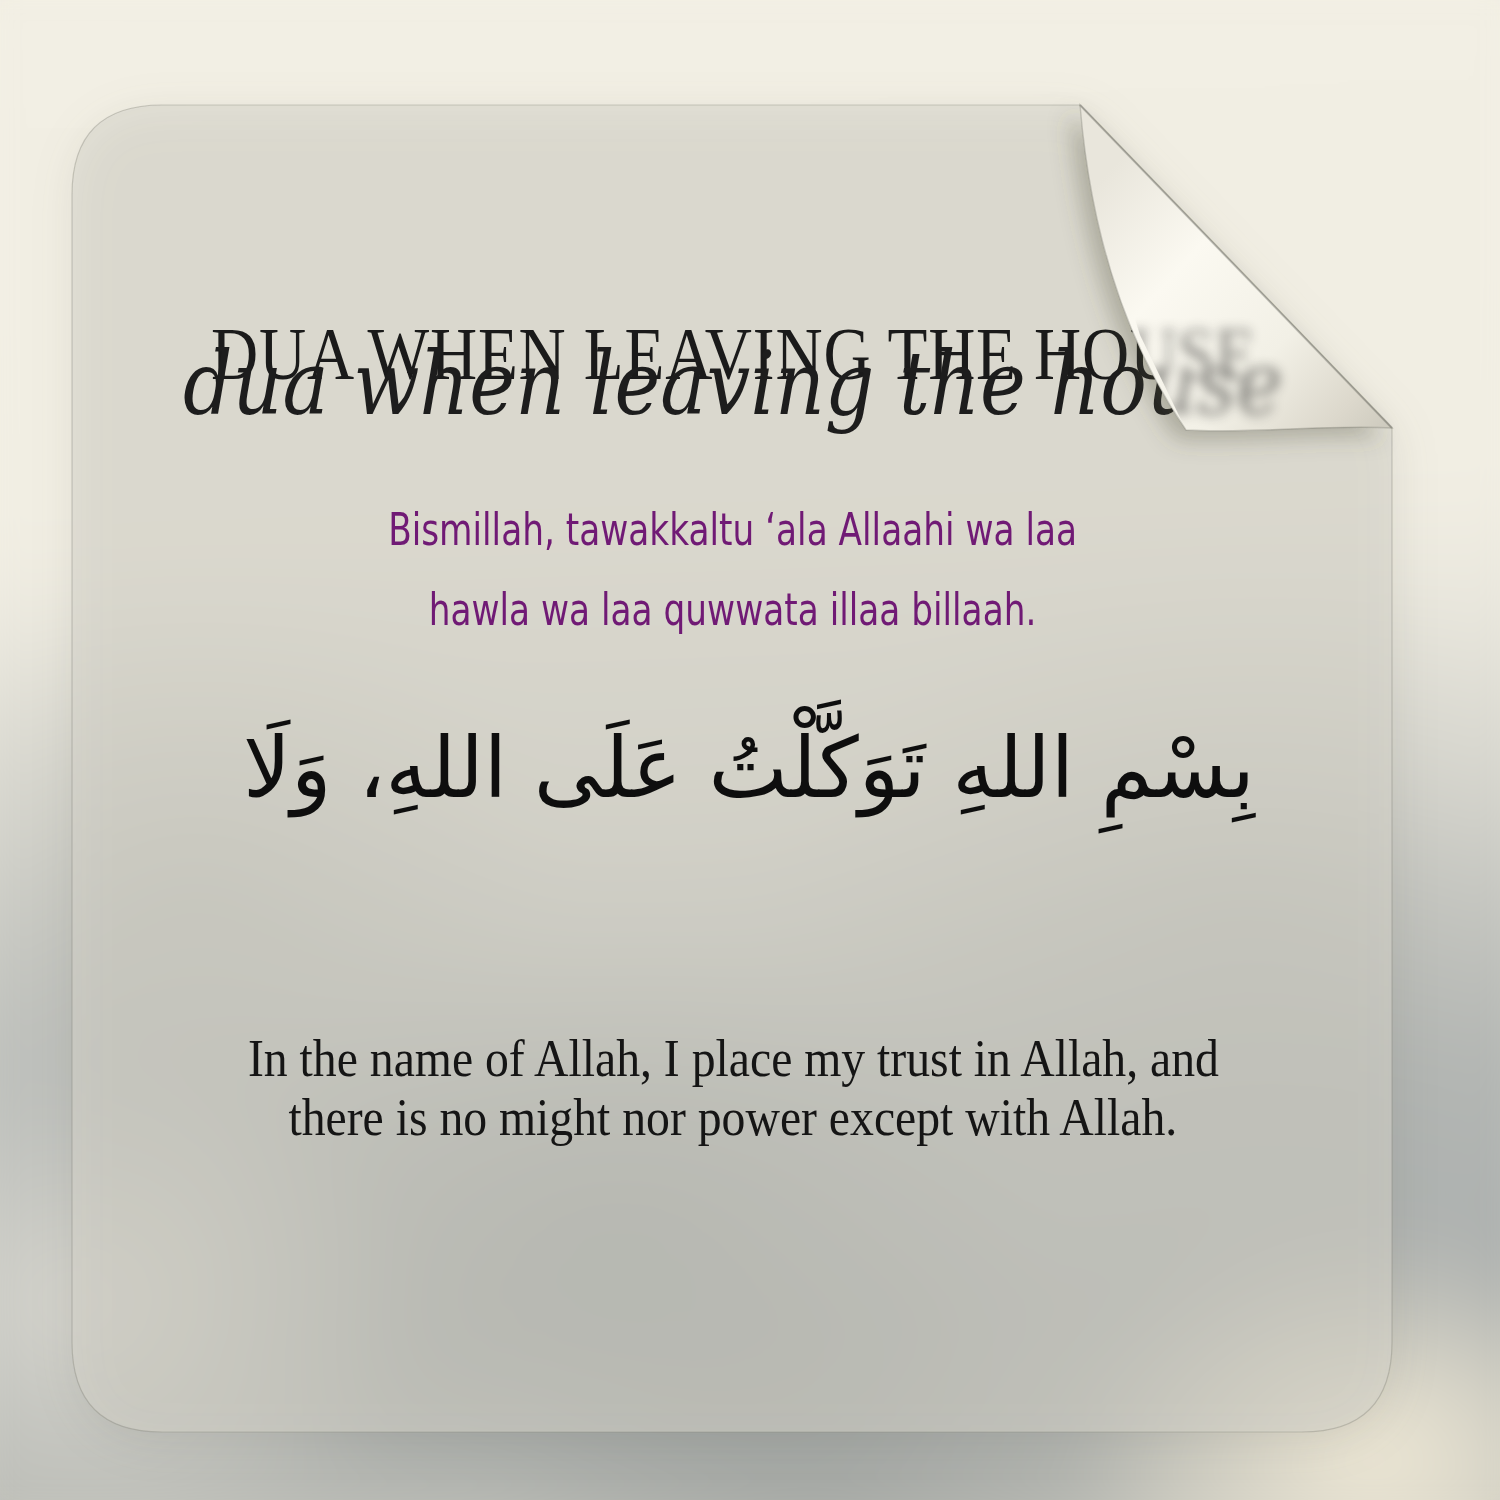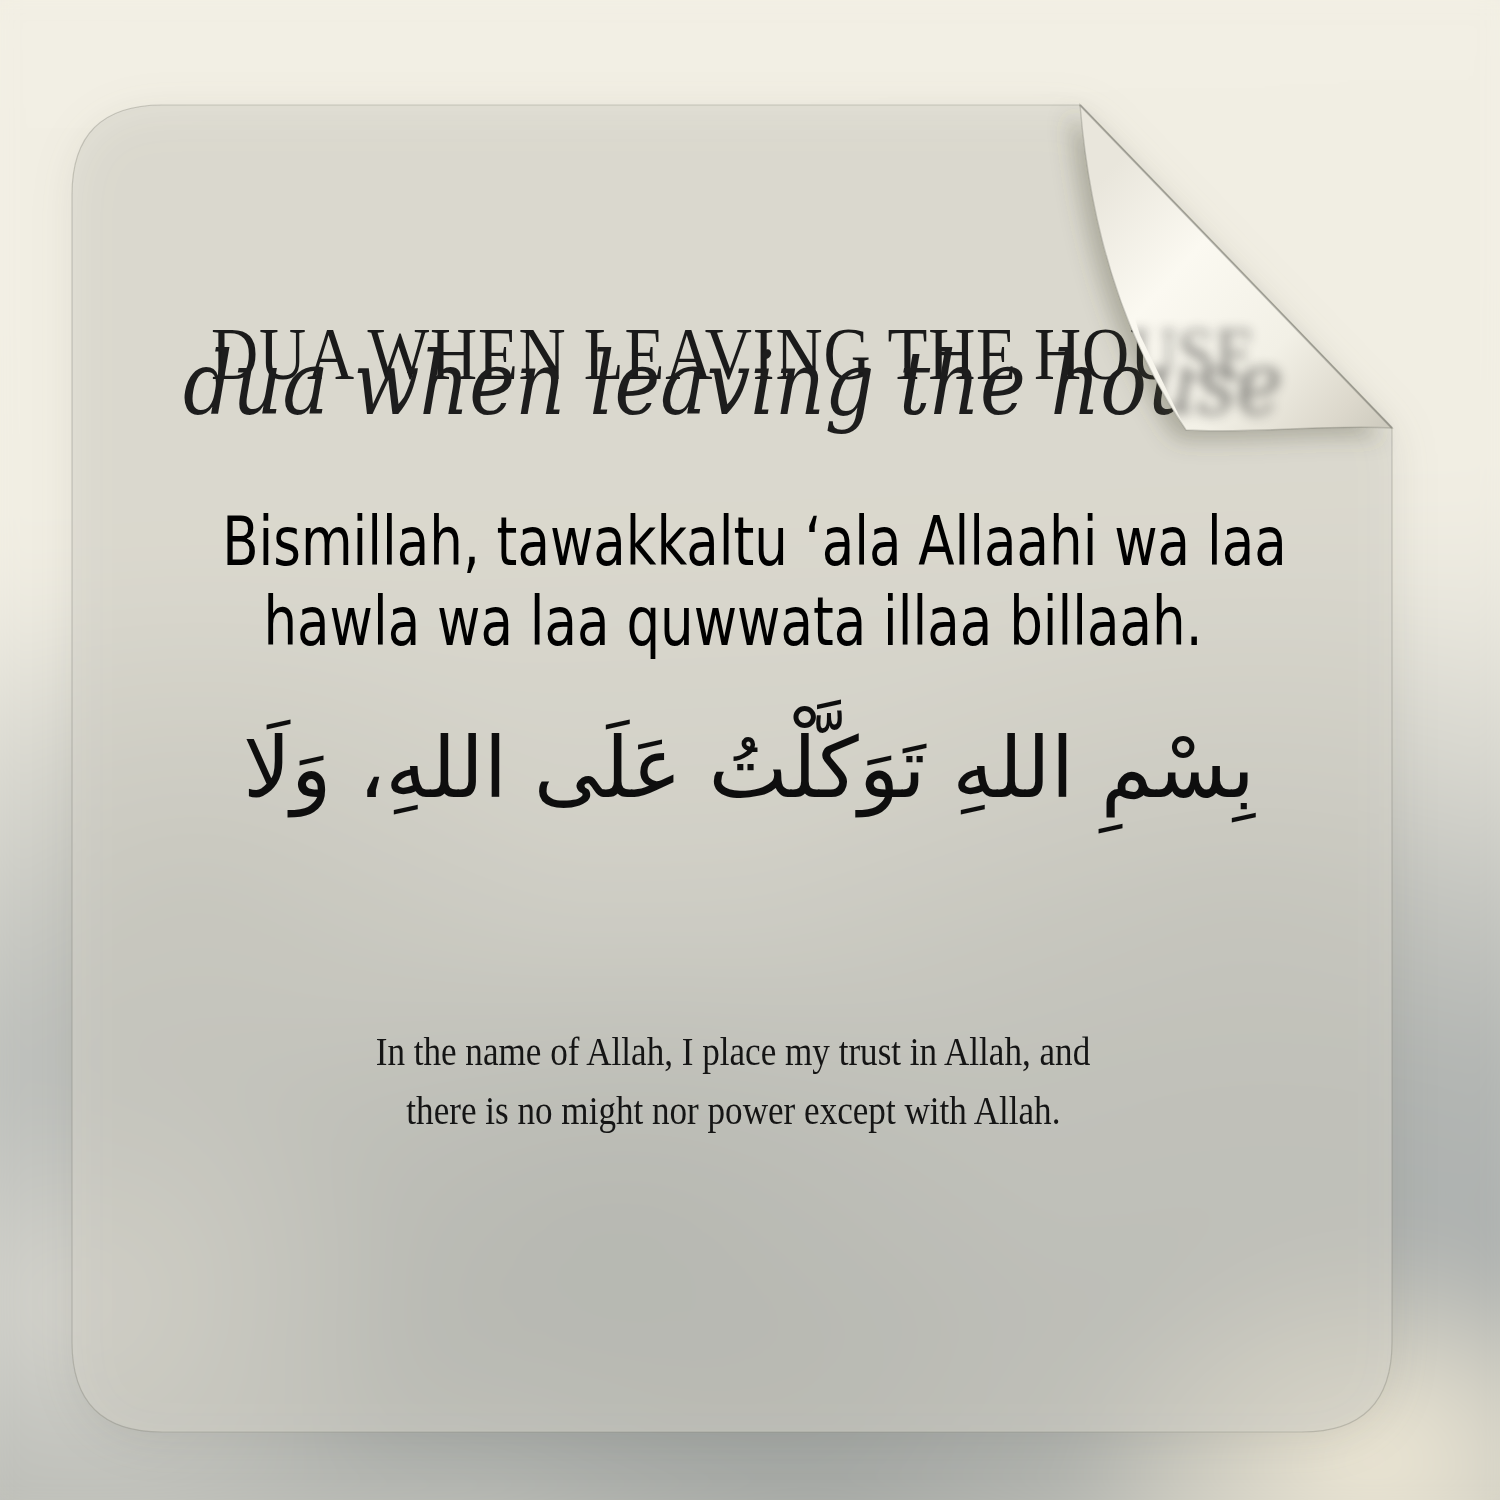--- a/index.html
+++ b/index.html
@@ -23,26 +23,26 @@
   .flap-svg{z-index:3;}
   .blur-copy{position:absolute;inset:0;z-index:4;filter:blur(6px);opacity:.52;
     clip-path:polygon(1080px 105px,1392px 428px,1186px 430px,1140px 335px,1103px 218px);}
   
   .row{position:absolute;left:72px;width:1322px;text-align:center;white-space:nowrap;color:#1a1a1a;}
   .sx{display:inline-block;transform:scaleX(var(--sx,1));transform-origin:50% 50%;}
   .title   {top:316px;font-family:"Liberation Serif",serif;font-size:75px;letter-spacing:1px;line-height:1;}
   .title .sx{--sx:.87;}
   .script  {top:340px;font-family:"DejaVu Serif",serif;font-style:italic;font-size:88px;line-height:1;color:#1d1d1d;}
   .script .sx{--sx:.88;}
-  .translit{font-family:"DejaVu Sans",sans-serif;font-size:68px;line-height:1;color:#000000;}
+  .translit{font-family:"DejaVu Sans",sans-serif;font-size:44px;line-height:1;color:#701a75;}
   .translit .sx{--sx:.78;}
   .t1{top:508px;} .t2{top:588px;}
   .arabic  {font-family:"DejaVu Sans",sans-serif;font-size:84px;line-height:1.35;color:#0e0e0e;direction:rtl;}
   .a1{top:712px;padding-left:16px;} .a2{top:842px;}
-  .trans   {font-family:"Liberation Serif",serif;font-size:39px;line-height:1;color:#151515;}
+  .trans   {font-family:"Liberation Serif",serif;font-size:53px;line-height:1;color:#151515;}
   .trans .sx{--sx:.90;}
   .e1{top:1032px;} .e2{top:1091px;}
   
   .logo{position:absolute;left:860px;top:1166px;width:400px;height:145px;z-index:2;}
   .logo-icon{position:absolute;left:0;top:4px;width:102px;height:110px;}
   .brand{position:absolute;left:106px;top:31px;font-family:"Liberation Serif",serif;font-weight:bold;
          font-size:45px;letter-spacing:1px;color:#1c1c1c;white-space:nowrap;
          transform:scaleX(.82);transform-origin:0 50%;}
   .tagline{position:absolute;left:112px;top:74px;font-family:"DejaVu Serif",serif;font-style:italic;
          font-size:29px;letter-spacing:2px;color:#262626;white-space:nowrap;

